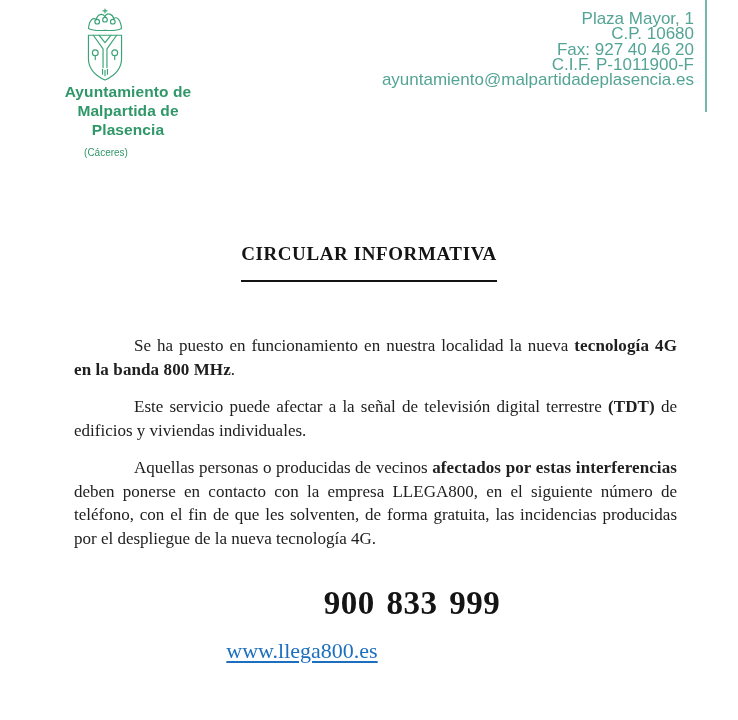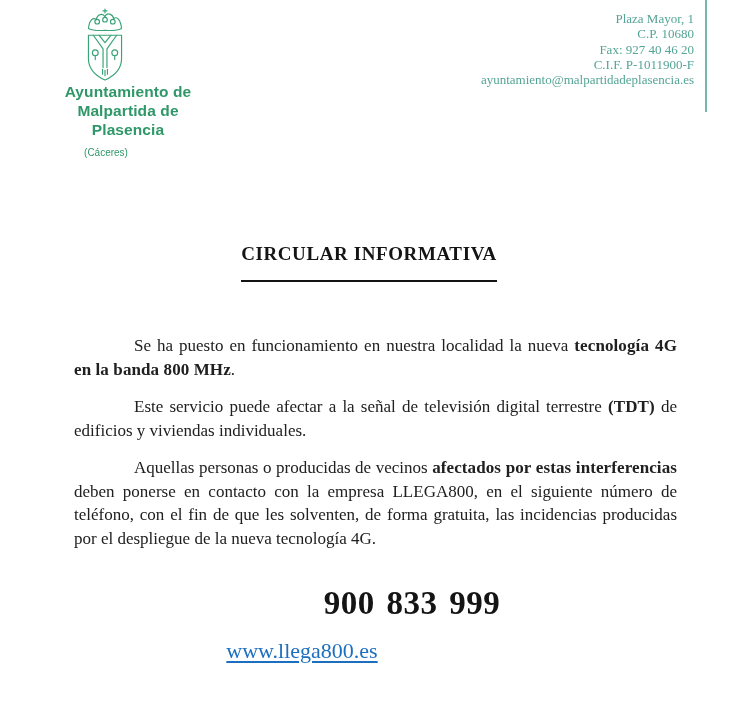--- a/index.html
+++ b/index.html
@@ -35,22 +35,22 @@
     padding-left: 44px;
   }
   .org-sub {
     font-size: 10px;
     line-height: 14px;
     margin-top: 7px;
   }
   .contact-block {
     position: absolute; top: 11px; right: 44px;
     text-align: right;
-    font-family: Liberation Serif, serif;
-    font-size: 13px;
+    font-family: Liberation Sans, sans-serif;
+    font-size: 17px;
     line-height: 15.3px;
     color: #54a495;
   }
   .v-divider {
     position: absolute; left: 705px; top: 0;
     width: 2px; height: 112px;
     background: #74b8a9;
   }
 
   

